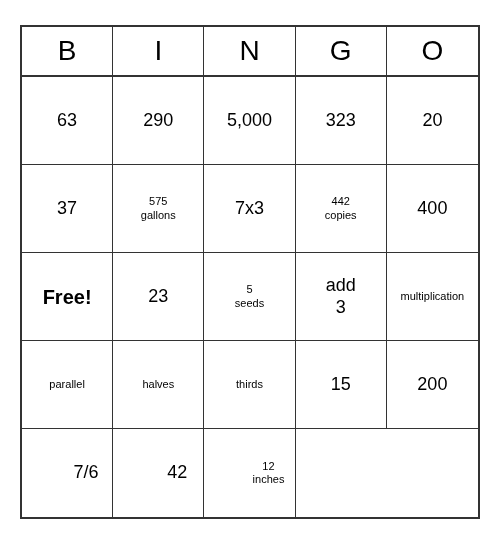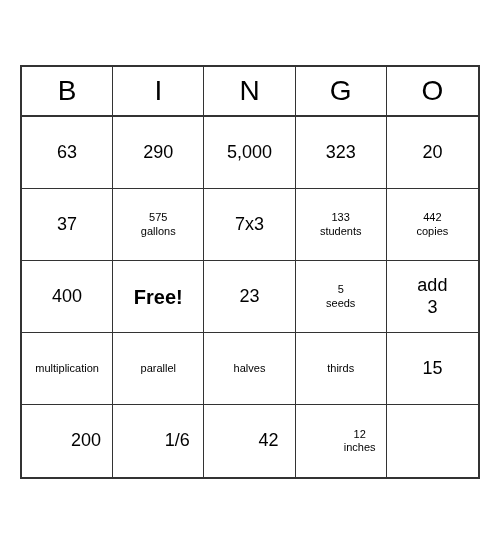--- a/index.html
+++ b/index.html
@@ -37,21 +37,21 @@
       border-right: none;
     }
     .bingo-grid {
       display: grid;
       grid-template-columns: repeat(5, 1fr);
       grid-template-rows: repeat(5, 1fr);
     }
     .bingo-cell {
       border-right: 1px solid #333;
       border-bottom: 1px solid #333;
-      height: 72px;
+      height: 88px;
       display: flex;
       justify-content: center;
       align-items: center;
       text-align: center;
       font-size: 18px;
       padding: 4px;
       line-height: 1.2;
     }
     .bingo-cell:nth-child(5n) {
       border-right: none;
@@ -81,30 +81,29 @@
     </div>
   <div class="bingo-grid">
   <div class="bingo-cell">63</div>
       <div class="bingo-cell">290</div>
       <div class="bingo-cell">5,000</div>
       <div class="bingo-cell">323</div>
       <div class="bingo-cell">20</div>
       <div class="bingo-cell">37</div>
       <div class="bingo-cell small-text">575<br>gallons</div>
       <div class="bingo-cell">7x3</div>
-      <div class="bingo-cell small-text">133<br>students</div>
       <div class="bingo-cell small-text">442<br>copies</div>
       <div class="bingo-cell">400</div>
       <div class="bingo-cell free">Free!</div>
       <div class="bingo-cell">23</div>
       <div class="bingo-cell small-text">5<br>seeds</div>
       <div class="bingo-cell">add<br>3</div>
       <div class="bingo-cell small-text">multiplication</div>
       <div class="bingo-cell small-text">parallel</div>
       <div class="bingo-cell small-text">halves</div>
       <div class="bingo-cell small-text">thirds</div>
       <div class="bingo-cell">15</div>
       <div class="bingo-cell">200</div>
-      <div class="bingo-cell">1/6</div>
+      <div class="bingo-cell">7/6</div>
       <div class="bingo-cell">42</div>
       <div class="bingo-cell small-text">12<br>inches</div>
     </div>
 </div>
 
 </body></html>

